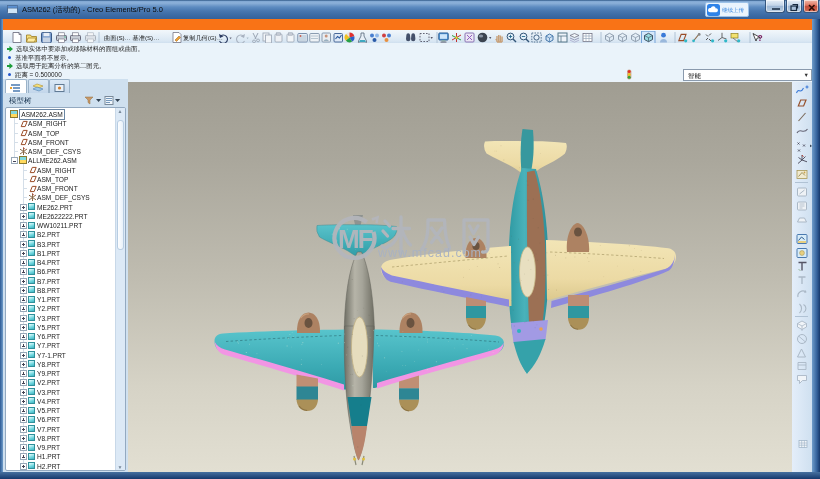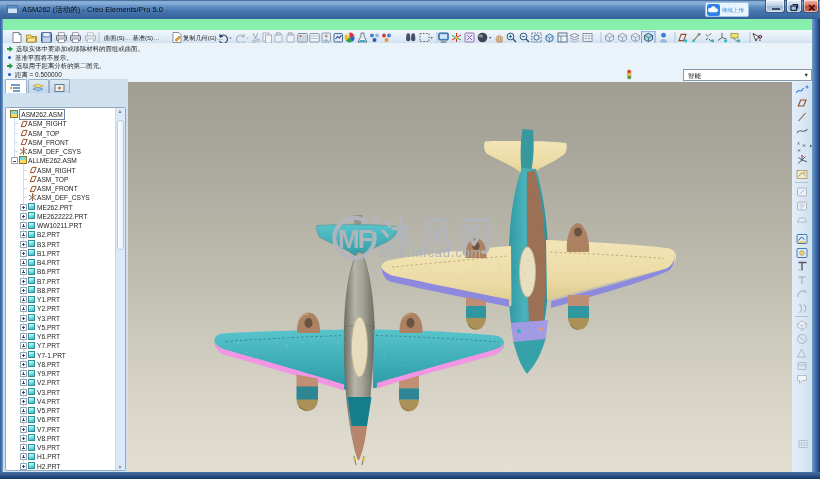--- a/index.html
+++ b/index.html
@@ -1,16 +1,16 @@
 <!DOCTYPE html>
 <html><head><meta charset="utf-8">
 <style>
 *{margin:0;padding:0;box-sizing:border-box}
 html,body{width:820px;height:479px;overflow:hidden;font-family:"Liberation Sans",sans-serif;background:#fff}
-#win{position:absolute;left:0;top:0;width:820px;height:479px;background:#86efac}
+#win{position:absolute;left:0;top:0;width:820px;height:479px;background:#f97316}
 #titlebar{position:absolute;left:0;top:0;width:820px;height:19px;
  background:linear-gradient(180deg,#16406f 0,#7fa6d2 1px,#8db1d9 3px,#5e8cc1 7px,#4877b0 11px,#3c6ba5 15px,#35619a 19px)}
 #title-ic{position:absolute;left:7px;top:4px;width:11px;height:11px}
 #title-tx{position:absolute;left:22px;top:5px;font-size:7.5px;color:#0c0c0c}
 #badge{position:absolute;left:705px;top:2px;width:44px;height:15px;background:#eaf4fd;border-radius:2px;border:1px solid #9cc2e8}
 #badge .cl{position:absolute;left:1px;top:1px;width:13px;height:12px}
 #badge .tx{position:absolute;left:16px;top:4px;font-size:5.5px;color:#3f8be0;letter-spacing:0}
 .wbtn{position:absolute;top:0;height:13px;border:1px solid #35567e;border-top:0;border-radius:0 0 3px 3px;box-shadow:inset 0 0 0 1px rgba(255,255,255,.55)}
 #b-min{left:765px;width:20px;background:linear-gradient(180deg,#e8f0f8 0,#c2d4e8 45%,#9db7d4 50%,#b9cde2 100%)}
 #b-max{left:786px;width:16px;background:linear-gradient(180deg,#e8f0f8 0,#c2d4e8 45%,#9db7d4 50%,#b9cde2 100%)}
@@ -311,20 +311,30 @@
           <rect x="4" y="5" width="2" height="2" fill="#e8a030"></rect>
         </svg></div>
     <div class="tab" style="left:25px;width:21px;background:linear-gradient(180deg,#dce9f6,#c2d6ea)"><svg width="19" height="12" viewBox="0 0 19 12">
           <path d="M4,4 l4,-2 6,2 -4,2 z" fill="#f5e07a" stroke="#b09030" stroke-width="0.6"></path>
           <path d="M4,7 l4,-2 6,2 -4,2 z" fill="#9cc8e8" stroke="#5080b0" stroke-width="0.6"></path>
         </svg></div>
     <div class="tab" style="left:46px;width:21px;background:linear-gradient(180deg,#dce9f6,#c2d6ea)"><svg width="19" height="12" viewBox="0 0 19 12">
           <rect x="5" y="2.5" width="9" height="7" fill="#e8f0f8" stroke="#607a94"></rect>
           <circle cx="9.5" cy="6" r="1.6" fill="#d08030"></circle>
         </svg></div>
+    <div id="tree-hd">
+        <span style="position:absolute;left:6px;top:3px">模型树</span>
+      <svg style="position:absolute;left:80px;top:2px" width="40" height="11" viewBox="0 0 40 11">
+          <path d="M2,2 h8 l-3,3 v4 l-2,-1.5 v-2.5 z" fill="#c89868" stroke="#907040" stroke-width="0.5"></path>
+          <path d="M13,4 l2.6,3 2.6,-3" fill="#334455"></path>
+          <rect x="22" y="1.5" width="8" height="8" fill="#f0f6fc" stroke="#7a8a9a"></rect>
+          <path d="M23,3.5 h6 M23,5.5 h6 M23,7.5 h4" stroke="#5580aa" stroke-width="0.8"></path>
+          <path d="M32,4 l2.6,3 2.6,-3" fill="#334455"></path>
+        </svg>
+    </div>
     <div id="treebox">
         <div style="position:absolute;left:8px;top:10px;width:1px;height:46px;background:#d4dee8"></div>
 <div style="position:absolute;left:17px;top:56px;width:1px;height:300px;background:#d4dee8"></div>
 <div class="trow" style="top:2.00px;width:110px">
           <span class="ic-asm" style="left:3.8px"></span>
           <span class="tx" style="left:13.3px;border:1px solid #6a86a2;background:#fff;padding:0 1px;top:-1px;">ASM262.ASM</span>
         </div>
 <div class="trow" style="top:11.25px;width:110px">
           <div style="position:absolute;left:8px;top:4px;width:4px;height:1px;background:#d4dee8"></div>
           <svg class="tic" style="position:absolute;left:12.6px;top:0.5px" width="9" height="8" viewBox="0 0 9 8">

